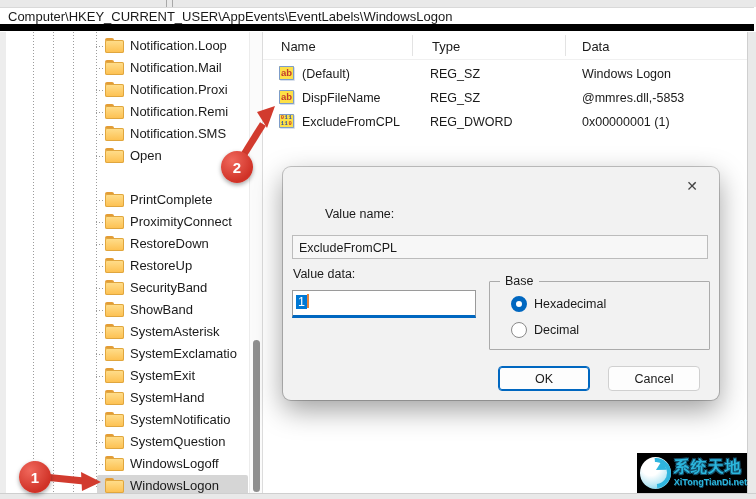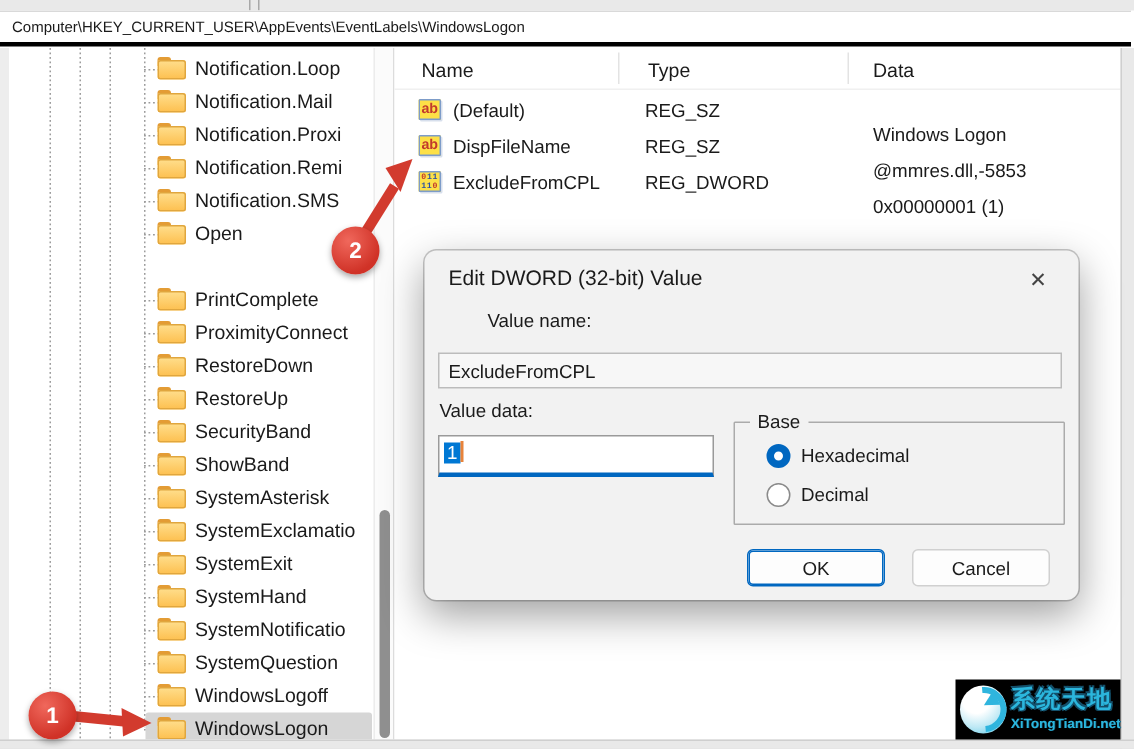--- a/index.html
+++ b/index.html
@@ -4,22 +4,22 @@
 <style>
   html,body{margin:0;padding:0;background:#cfcfcf;}
   .stage{position:relative;width:756px;height:499px;background:#fff;overflow:hidden;
          font-family:"Liberation Sans","DejaVu Sans",sans-serif;color:#1a1a1a;}
   .abs{position:absolute;}
 
   
   .top-strip{left:0;top:0;width:756px;height:7px;background:#e9e9e9;}
   .top-tick{top:0;height:7px;width:1px;background:#a8a8a8;}
   .addr-bar{left:0;top:7px;width:754px;height:24px;background:#fff;border-top:1px solid #d9d9d9;
-            border-bottom:3px solid #000000;display:flex;align-items:center;padding-left:8px;
-            font-size:10px;box-sizing:border-box;}
+            border-bottom:7px solid #000000;display:flex;align-items:center;padding-left:8px;
+            font-size:13px;box-sizing:border-box;}
   .left-border{left:0;top:32px;width:6px;height:467px;background:#ededed;}
   .right-border{left:747px;top:32px;width:9px;height:467px;background:#e9e9e9;border-left:1px solid #cfcfcf;}
   .bottom-border{left:0;top:493px;width:756px;height:6px;background:#e9e9e9;border-top:1px solid #cfcfcf;}
 
   
   .tree{left:6px;top:32px;width:243px;height:461px;background:#fff;overflow:hidden;}
   .guide{top:0;height:461px;width:1px;background-image:linear-gradient(#9c9c9c 1px,transparent 1px);
          background-size:1px 3px;}
   .titem{position:absolute;left:0;width:243px;height:22px;font-size:13px;}
   .titem::before{content:"";position:absolute;left:90px;top:11px;width:10px;height:1px;
@@ -41,21 +41,21 @@
   .panel-divider{left:262px;top:32px;width:1px;height:461px;background:#dcdcdc;}
 
   
   .list{left:263px;top:32px;width:484px;height:461px;background:#fff;}
   .lheader{position:absolute;left:0;top:3px;width:100%;height:24px;font-size:13px;border-bottom:1px solid #f0f0f0;}
   .hsep{position:absolute;top:3px;height:21px;width:1px;background:#e3e3e3;}
   .hcell{position:absolute;top:4px;}
   .lrow{position:absolute;left:0;width:100%;height:24px;font-size:12.5px;}
   .cname{position:absolute;left:39px;top:5px;}
   .ctype{position:absolute;left:167px;top:5px;}
-  .cdata{position:absolute;left:319px;top:5px;margin-top:16px;}
+  .cdata{position:absolute;left:319px;top:5px;}
   .ric{position:absolute;left:16px;top:4px;width:15px;height:14px;background:#fde047;
        box-shadow:inset 0 0 0 1px #7d9cc9,1px 1px 0 #d7dfec;border-radius:1px;text-align:center;}
   .ric.ab{font-weight:bold;font-size:9.5px;color:#c23a2c;line-height:13px;}
   .ric.dw{font-family:"Liberation Mono","DejaVu Sans Mono",monospace;font-size:5.5px;line-height:6px;
           padding-top:1px;box-sizing:border-box;color:#2b50a4;font-weight:bold;letter-spacing:.5px;}
   .ric.dw .r{color:#c23a2c;}
 
   
   .dialog{left:283px;top:167px;width:436px;height:233px;background:#f2f2f2;border-radius:8px;
           box-shadow:0 10px 28px rgba(0,0,0,.38),0 0 0 1px #c9c9c9;z-index:50;}
@@ -282,21 +282,20 @@
   <div class="lrow" style="top: 78px;">
 
     <div class="ric dw"><span class="r">0</span><span class="b1">11</span><br><span class="b2">11</span><span class="r2 r">0</span></div>
     <div class="cname">ExcludeFromCPL</div>
     <div class="ctype">REG_DWORD</div>
     <div class="cdata">0x00000001 (1)</div>
   </div>
 </div>
 
   <div class="abs dialog">
-    <div class="dlg-title">Edit DWORD (32-bit) Value</div>
     <div class="dlg-close">✕</div>
 
     <div class="dlg-label" style="left:10px;top:40px;margin-left:32px;">Value name:</div>
     <div class="namefield">ExcludeFromCPL</div>
 
     <div class="dlg-label" style="left:10px;top:100px;">Value data:</div>
     <div class="datainput"><span class="selblock">1</span><span class="caret"></span></div>
 
     <div class="groupbox">
       <div class="gb-legend">Base</div>

